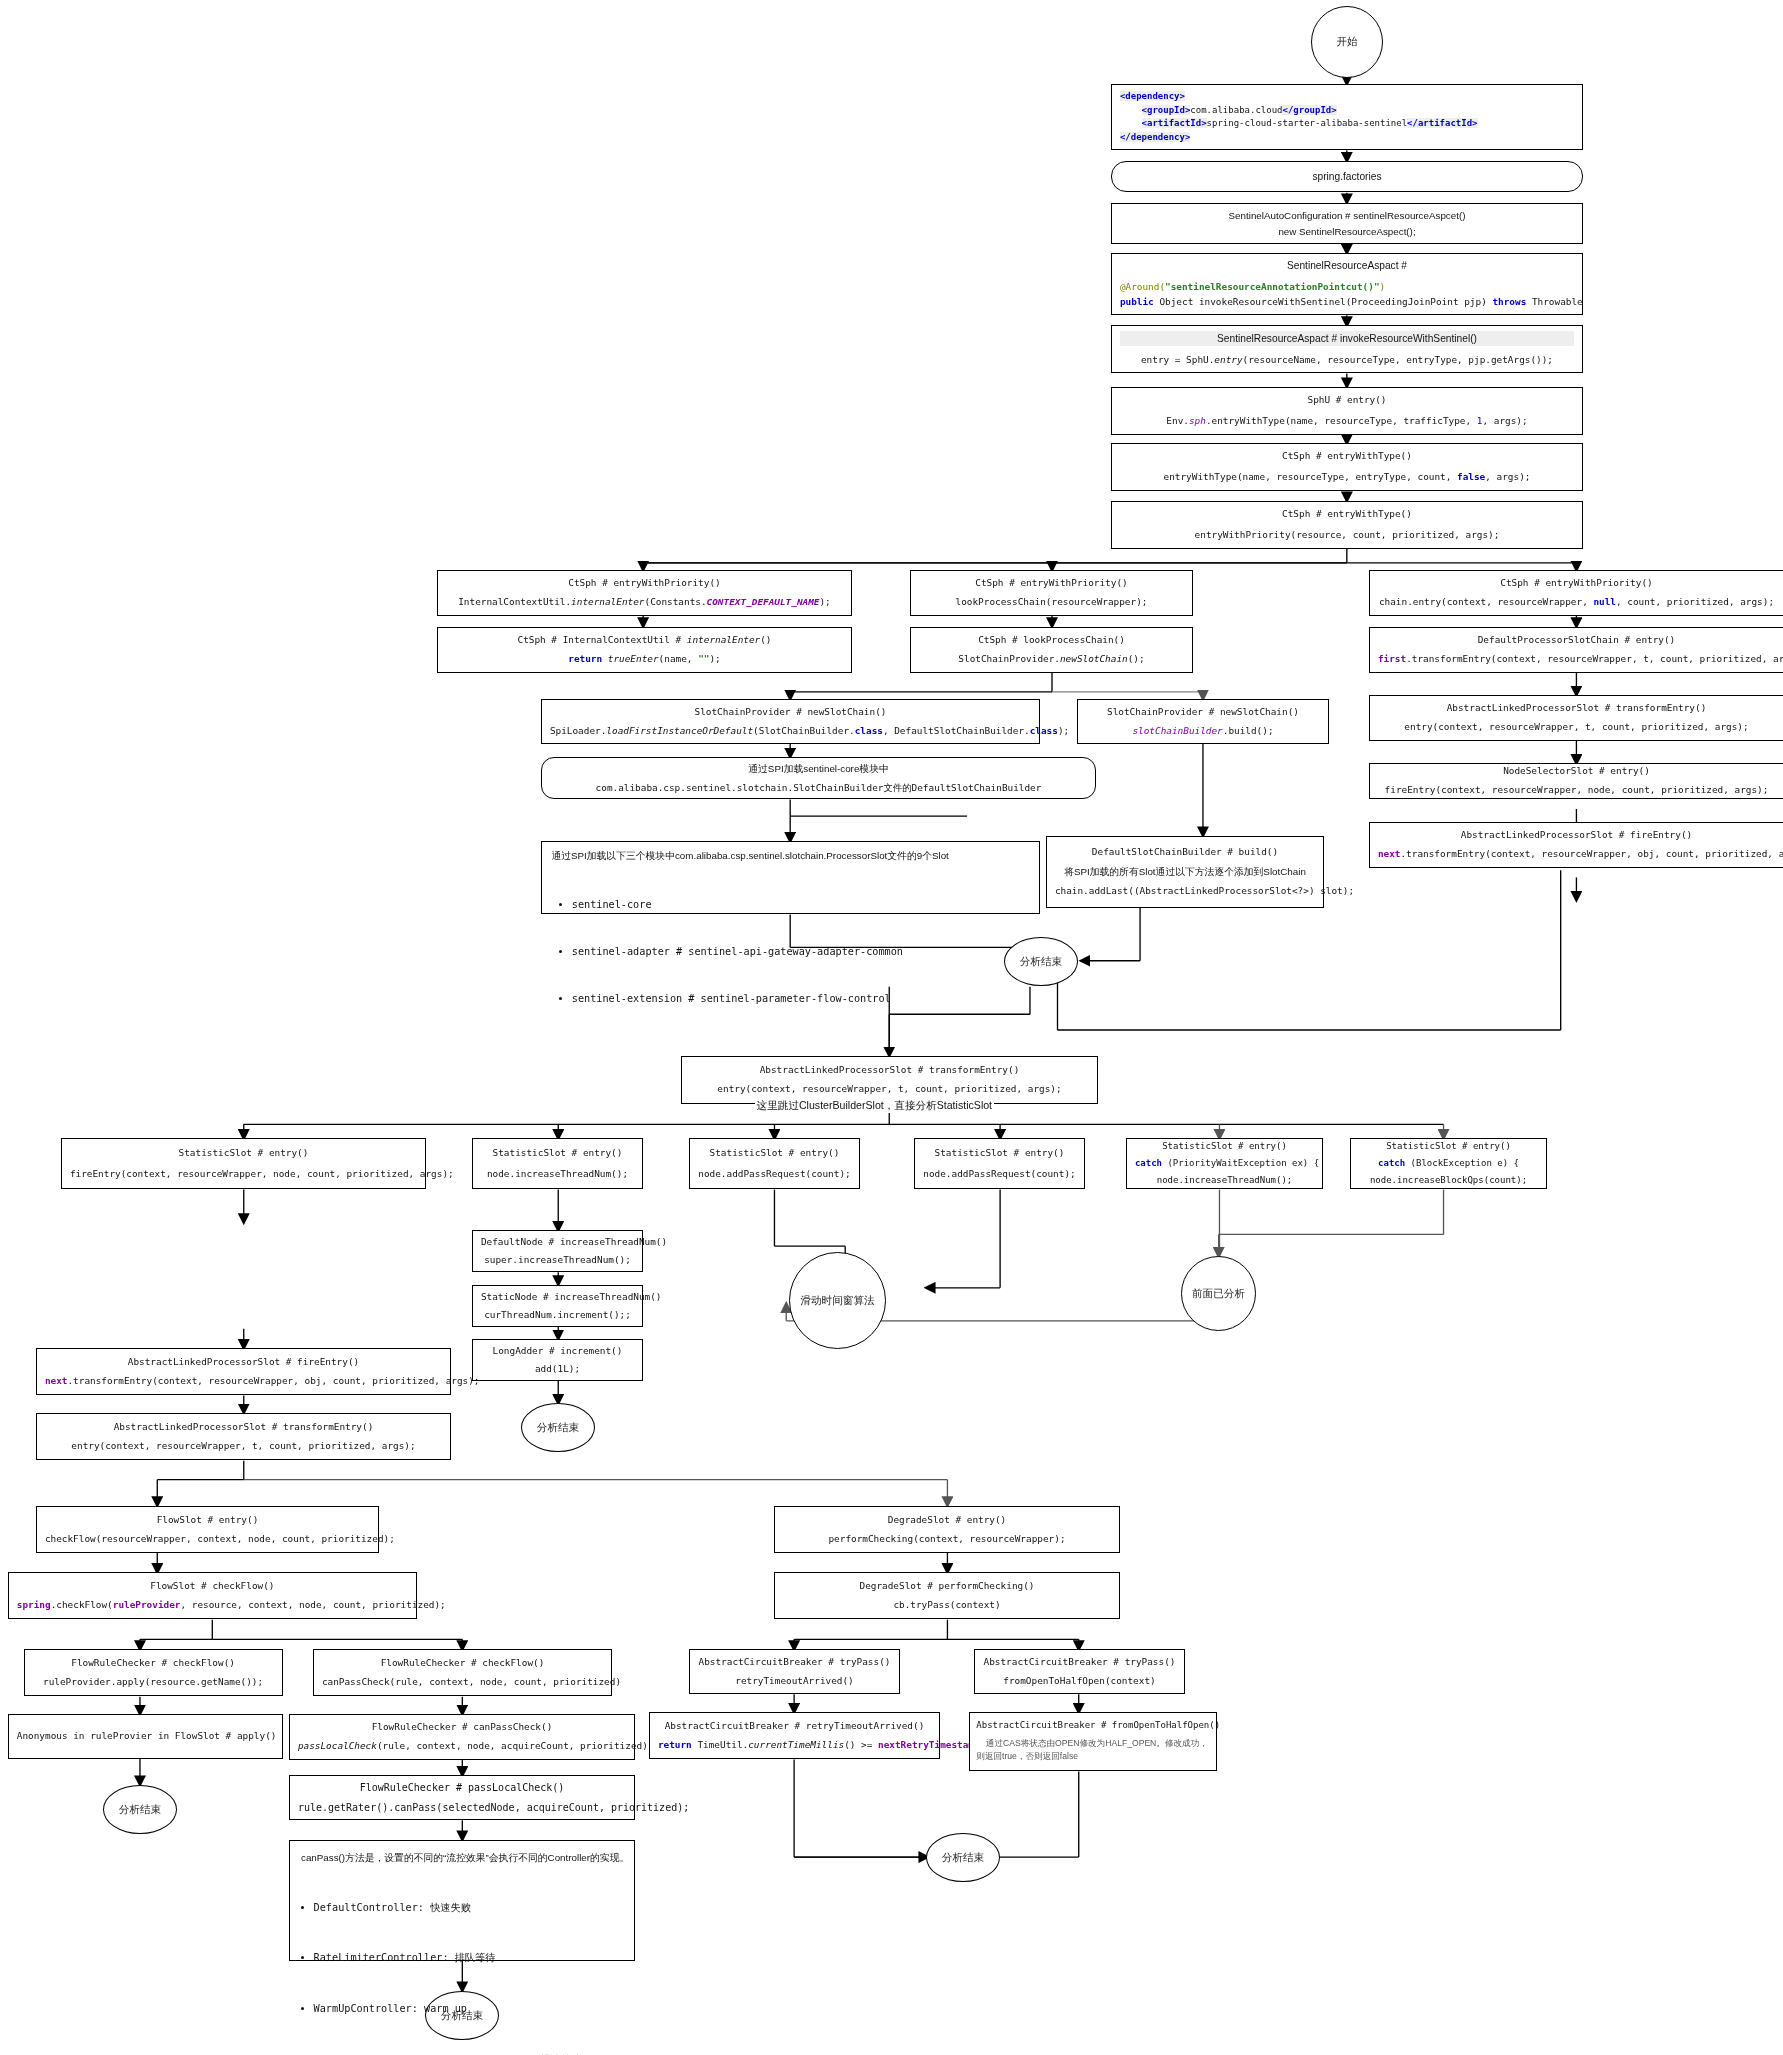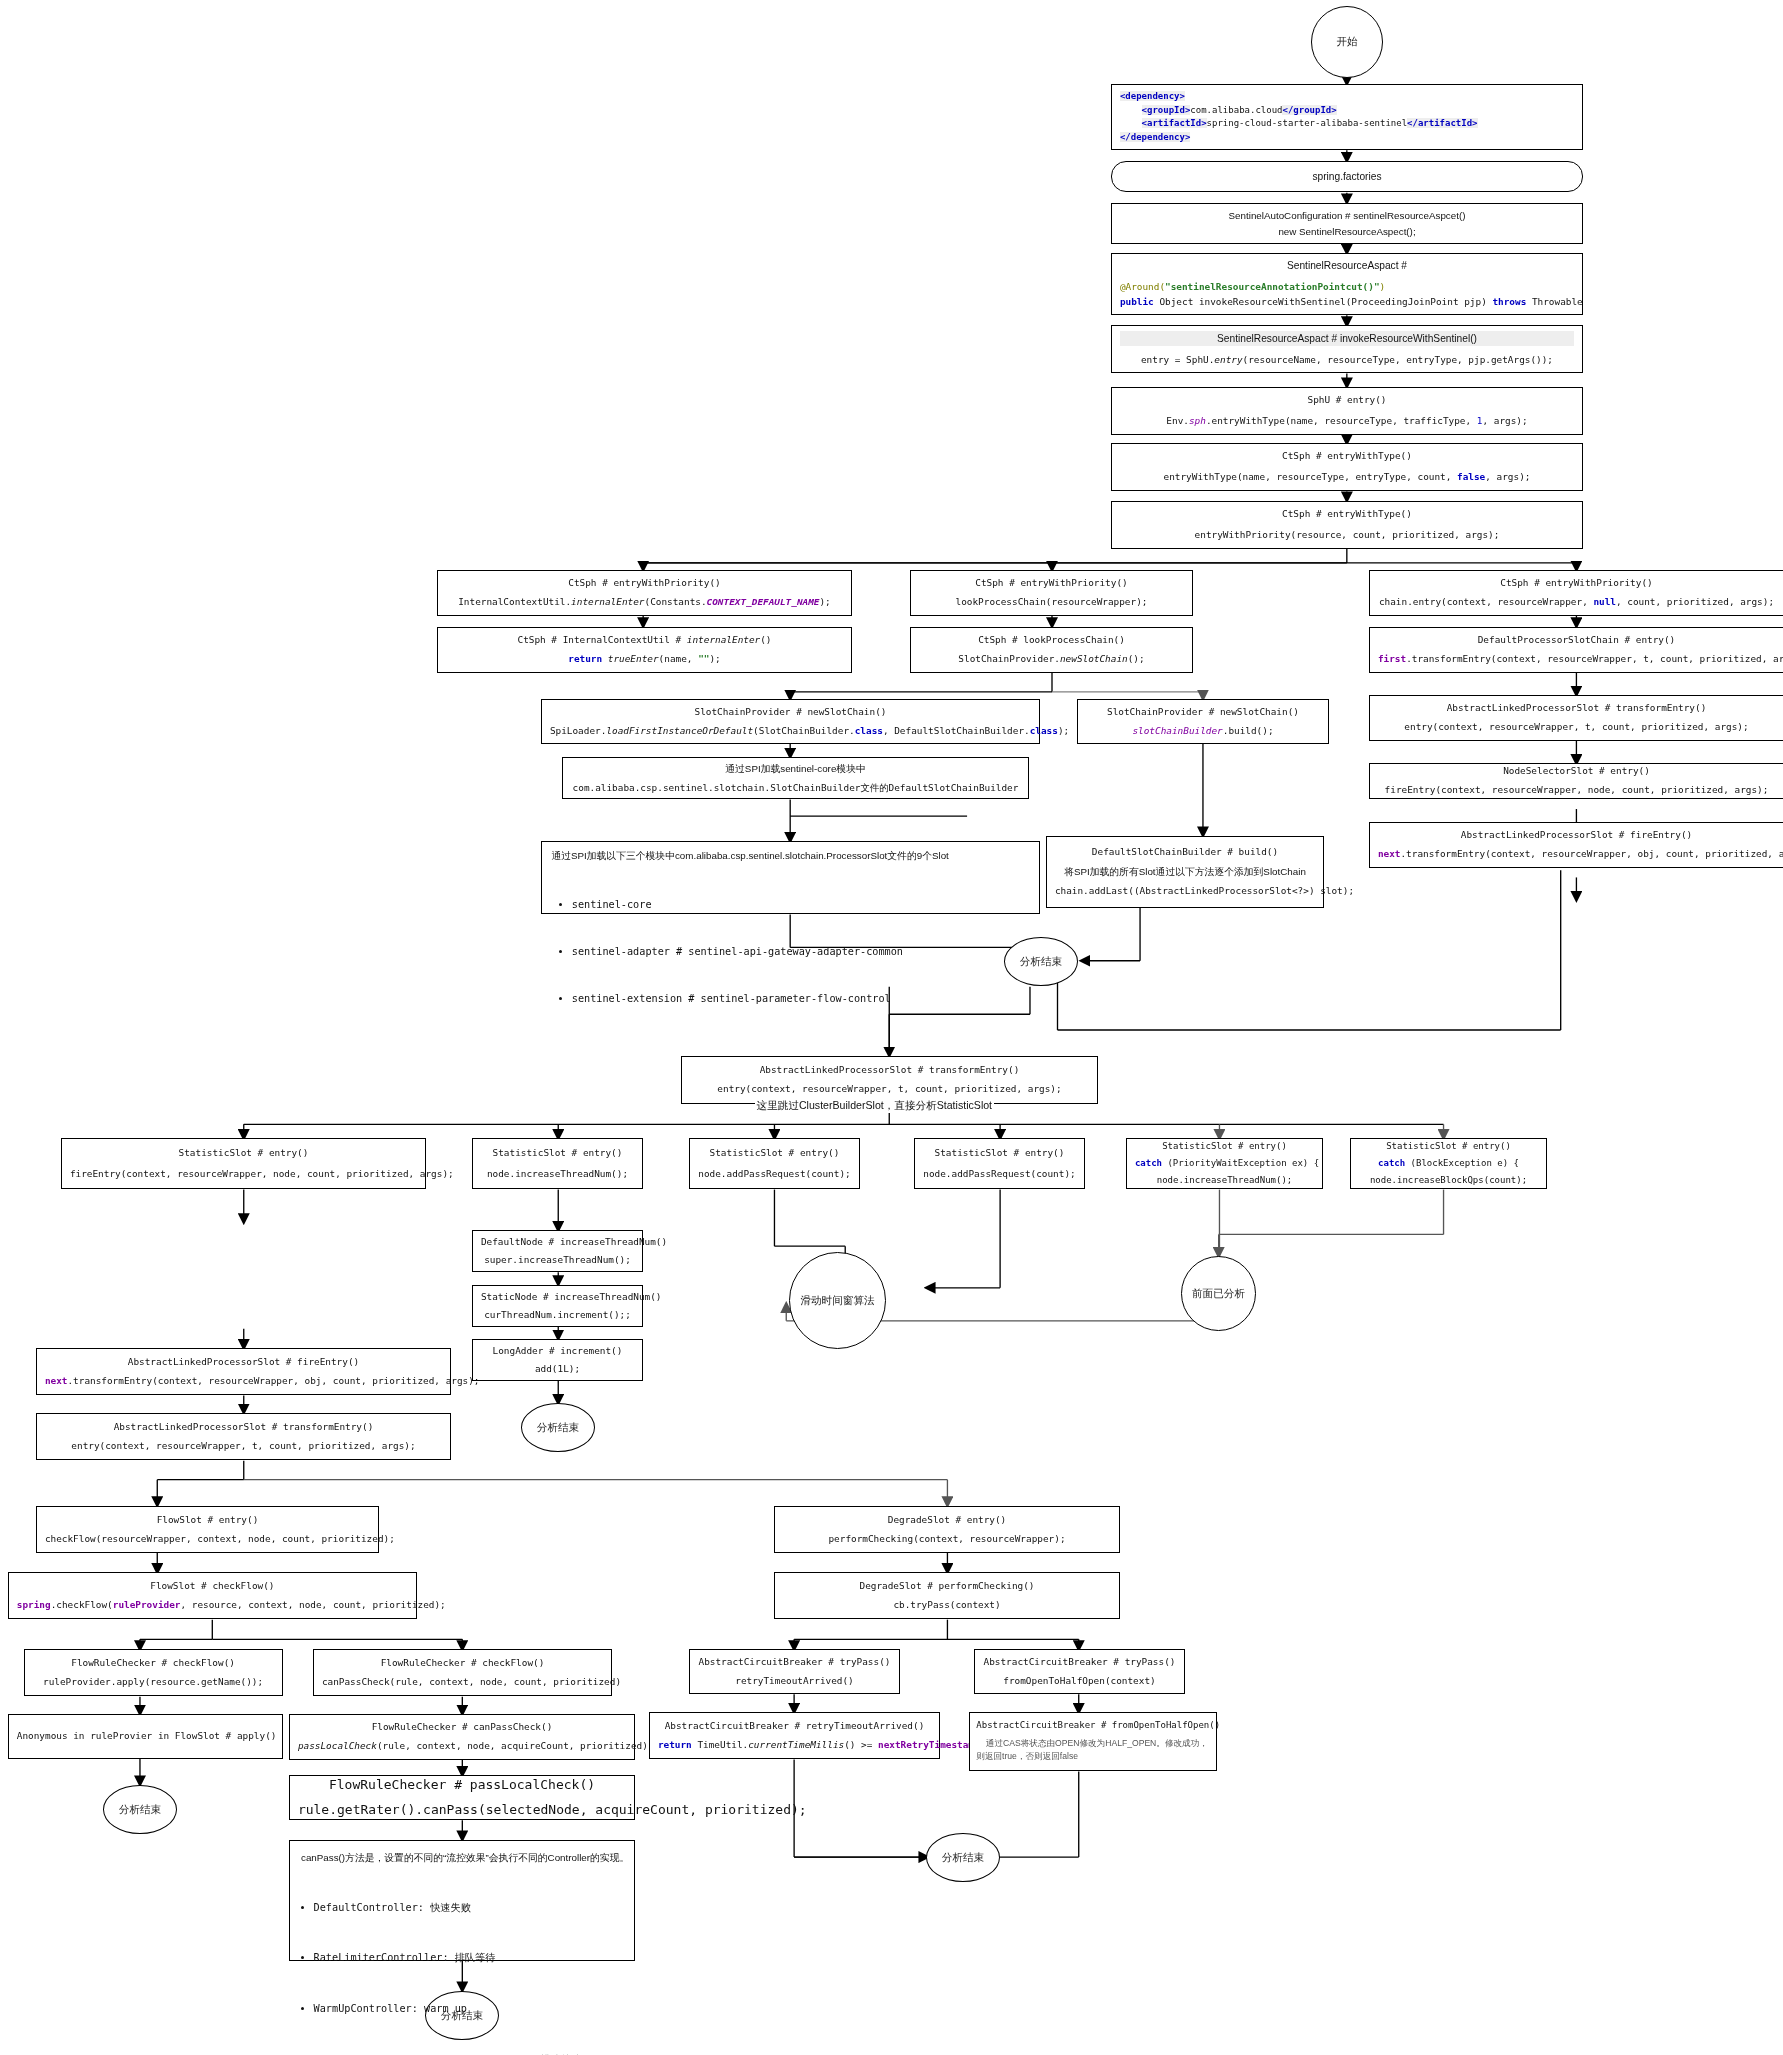--- a/index.html
+++ b/index.html
@@ -358,21 +358,21 @@
 <div class="node" style="left:910px;top:627px;width:283px;height:46px;font-size:9.4px;">
   <span class="ln">CtSph # lookProcessChain()</span>
   <span class="ln" style="margin-top:4.7px;">SlotChainProvider.<span class="ital">newSlotChain</span>();</span>
 </div>
 
 <div class="node" style="left:541px;top:699px;width:499px;height:45px;font-size:9.4px;">
   <span class="ln">SlotChainProvider # newSlotChain()</span>
   <span class="ln" style="margin-top:4.7px;">SpiLoader.<span class="ital">loadFirstInstanceOrDefault</span>(SlotChainBuilder.<span class="kw">class</span>, DefaultSlotChainBuilder.<span class="kw">class</span>);</span>
 </div>
 
-<div class="node" style="left:562px;top:757px;width:467px;height:42px;font-size:9.4px;">
+<div class="node" style="left:541px;top:757px;width:555px;height:42px;font-size:9.4px;border-radius:13px;">
   <span class="ln sans" style="font-size:9.8px;">通过SPI加载sentinel-core模块中</span>
   <span class="ln" style="margin-top:4.7px;">com.alibaba.csp.sentinel.slotchain.SlotChainBuilder<span class="sans">文件的</span>DefaultSlotChainBuilder</span>
 </div>
 
 <div class="node left" style="left:541px;top:841px;width:499px;height:73px;font-size:9.4px;align-items:flex-start;justify-content:flex-start;padding:6.3px 9.4px;">
   <span class="ln sans" style="font-size:9.8px;">通过SPI加载以下三个模块中com.alibaba.csp.sentinel.slotchain.ProcessorSlot文件的9个Slot</span>
   <ul class="bullets">
     <li>sentinel-core</li>
     <li>sentinel-adapter # sentinel-api-gateway-adapter-common</li>
     <li>sentinel-extension # sentinel-parameter-flow-control</li>
@@ -502,21 +502,21 @@
 <div class="node" style="left:313px;top:1649px;width:299px;height:47px;font-size:9.4px;">
   <span class="ln">FlowRuleChecker # checkFlow()</span>
   <span class="ln" style="margin-top:4.7px;">canPassCheck(rule, context, node, count, prioritized)</span>
 </div>
 
 <div class="node" style="left:289px;top:1714px;width:346px;height:46px;font-size:9.4px;">
   <span class="ln">FlowRuleChecker # canPassCheck()</span>
   <span class="ln" style="margin-top:4.7px;"><span class="ital">passLocalCheck</span>(rule, context, node, acquireCount, prioritized);</span>
 </div>
 
-<div class="node" style="left:289px;top:1775px;width:346px;height:45px;font-size:13px;">
+<div class="node" style="left:289px;top:1775px;width:346px;height:45px;font-size:10px;">
   <span class="ln">FlowRuleChecker # passLocalCheck()</span>
   <span class="ln" style="margin-top:4.7px;">rule.getRater().canPass(selectedNode, acquireCount, prioritized);</span>
 </div>
 
 <div class="node left" style="left:289px;top:1840px;width:346px;height:121px;font-size:9.8px;align-items:flex-start;justify-content:flex-start;padding:9.4px 11px;">
   <span class="ln sans" style="font-size:9.8px;">canPass()方法是，设置的不同的“流控效果”会执行不同的Controller的实现。</span>
   <ul class="dotbig">
     <li>DefaultController: 快速失败</li>
     <li>RateLimiterController: 排队等待</li>
     <li>WarmUpController: warm up</li>

